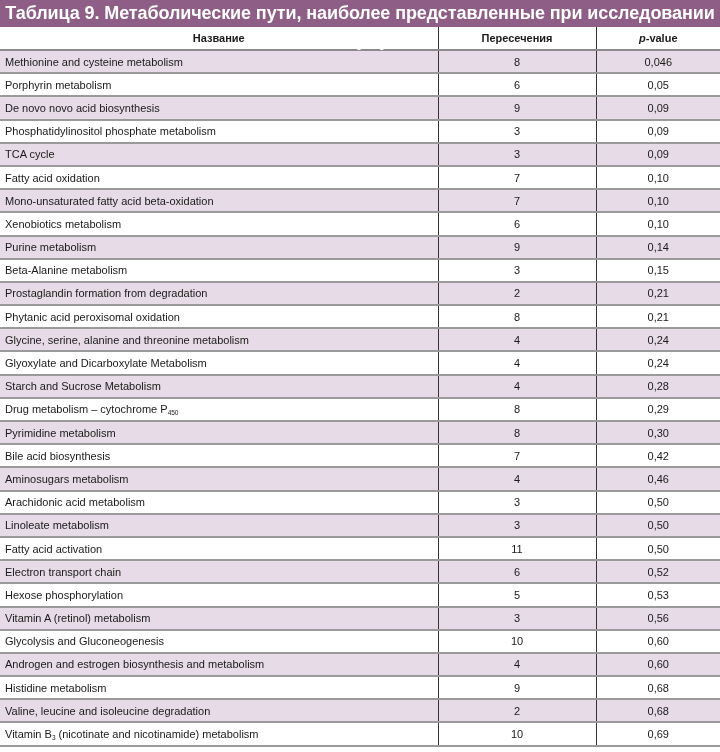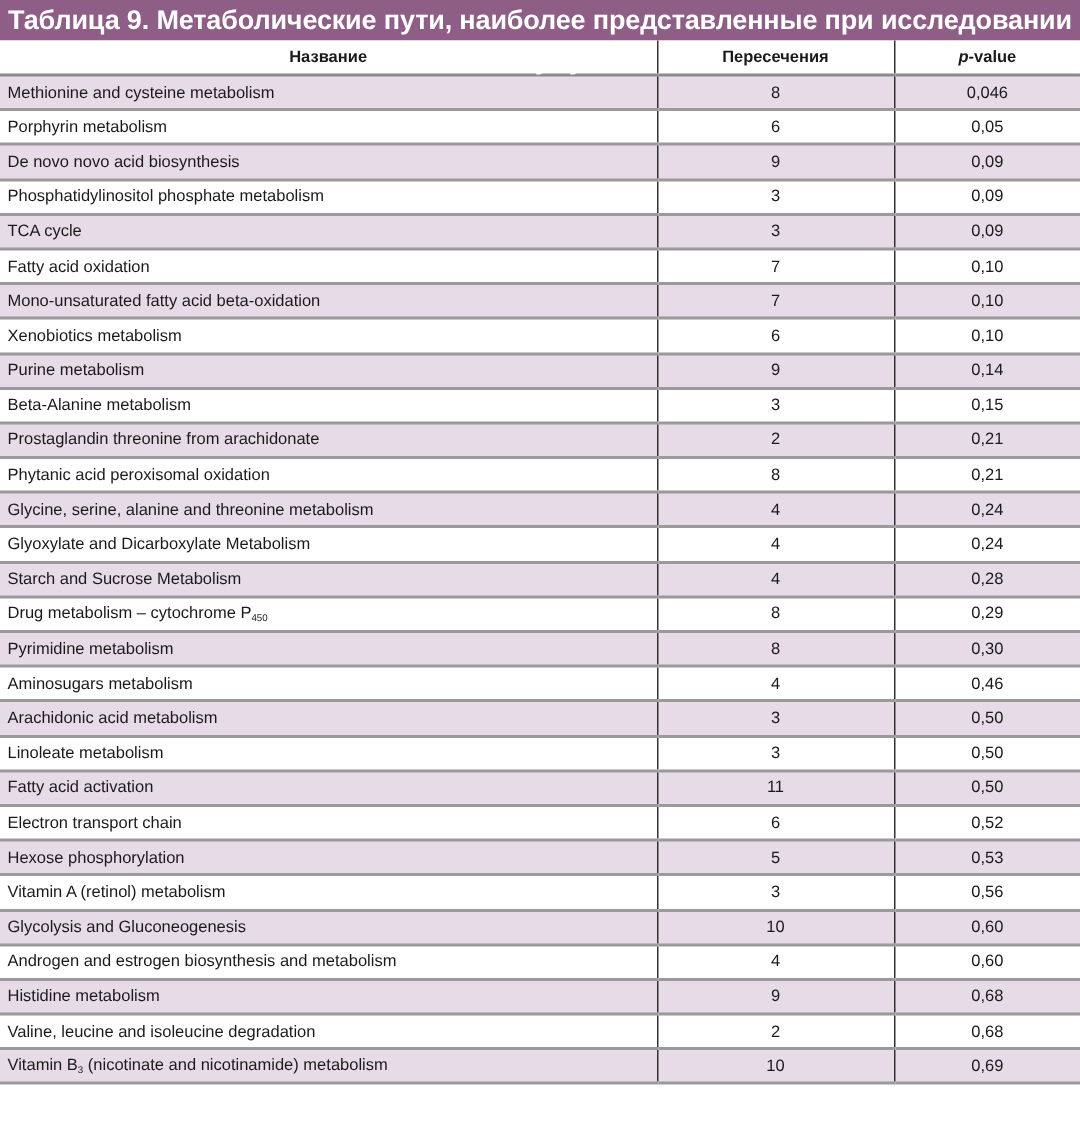--- a/index.html
+++ b/index.html
@@ -106,21 +106,21 @@
         <td class="name"><span>Purine metabolism</span></td>
         <td class="num">9</td>
         <td class="pval">0,14</td>
       </tr>
       <tr>
         <td class="name"><span>Beta-Alanine metabolism</span></td>
         <td class="num">3</td>
         <td class="pval">0,15</td>
       </tr>
       <tr>
-        <td class="name"><span>Prostaglandin threonine from arachidonate</span></td>
+        <td class="name"><span>Prostaglandin formation from degradation</span></td>
         <td class="num">2</td>
         <td class="pval">0,21</td>
       </tr>
       <tr>
         <td class="name"><span>Phytanic acid peroxisomal oxidation</span></td>
         <td class="num">8</td>
         <td class="pval">0,21</td>
       </tr>
       <tr>
         <td class="name"><span>Glycine, serine, alanine and threonine metabolism</span></td>
@@ -139,20 +139,25 @@
       </tr>
       <tr>
         <td class="name"><span>Drug metabolism  – cytochrome P</span><sub>450</sub></td>
         <td class="num">8</td>
         <td class="pval">0,29</td>
       </tr>
       <tr>
         <td class="name"><span>Pyrimidine metabolism</span></td>
         <td class="num">8</td>
         <td class="pval">0,30</td>
+      </tr>
+      <tr>
+        <td class="name"><span>Bile acid biosynthesis</span></td>
+        <td class="num">7</td>
+        <td class="pval">0,42</td>
       </tr>
       <tr>
         <td class="name"><span>Aminosugars metabolism</span></td>
         <td class="num">4</td>
         <td class="pval">0,46</td>
       </tr>
       <tr>
         <td class="name"><span>Arachidonic acid metabolism</span></td>
         <td class="num">3</td>
         <td class="pval">0,50</td>

